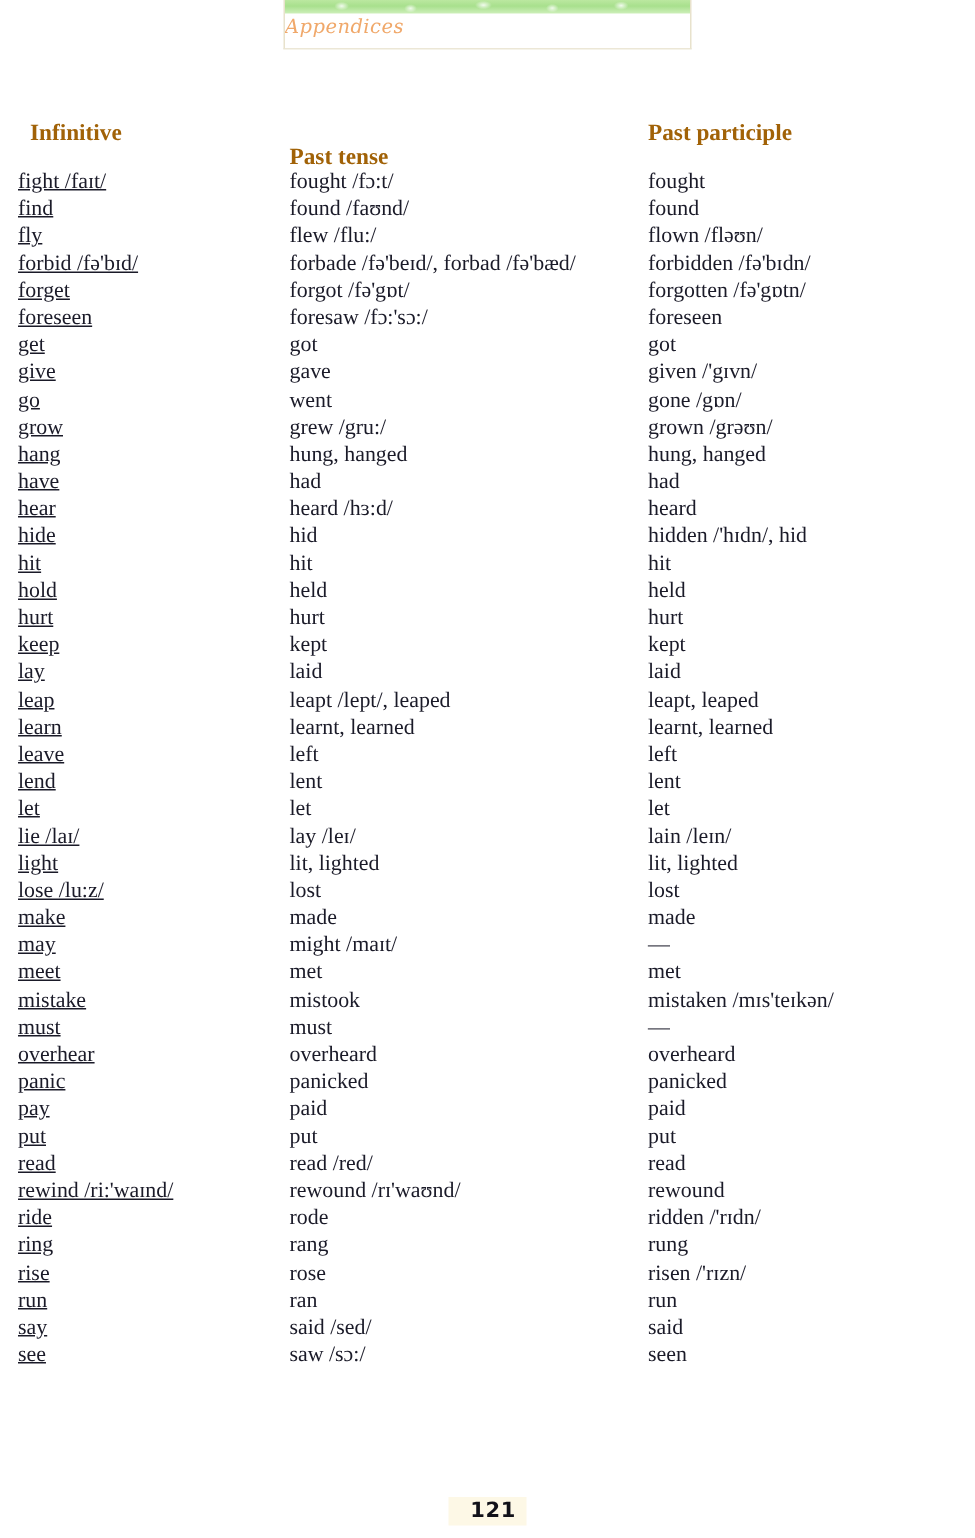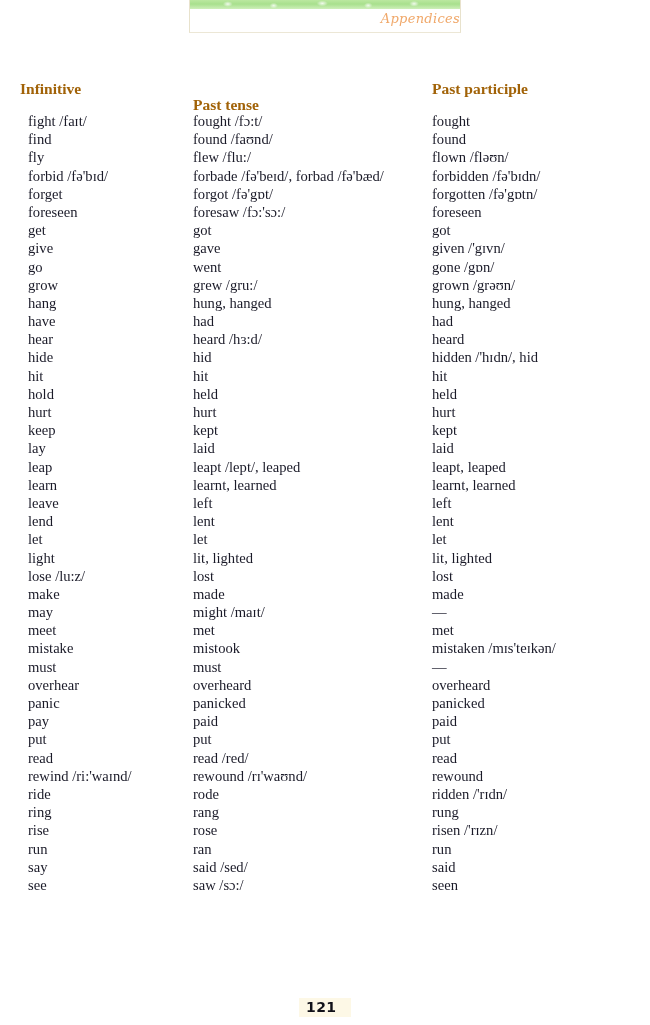--- a/index.html
+++ b/index.html
@@ -41,21 +41,21 @@
       radial-gradient(ellipse 6px 4px at 31% 62%, rgba(255,255,255,.80), rgba(255,255,255,0) 70%),
       radial-gradient(ellipse 8px 4px at 49% 38%, rgba(255,255,255,.85), rgba(255,255,255,0) 70%),
       radial-gradient(ellipse 6px 4px at 66% 60%, rgba(255,255,255,.80), rgba(255,255,255,0) 70%),
       radial-gradient(ellipse 7px 4px at 83% 42%, rgba(255,255,255,.85), rgba(255,255,255,0) 70%),
       linear-gradient(to bottom, #bbe8a0 0%, #a8e08d 45%, #cdefb9 100%);
   }
   .banner-title {
     position: absolute;
     left: 0; right: 0;
     top: 11px;
-    text-align: right;
+    text-align: left;
     font-family: "DejaVu Serif", "Liberation Serif", serif;
     font-style: italic;
     font-size: 13px;
     letter-spacing: .3px;
     color: #f0a86a;
   }
 
   
   .col-head {
     position: absolute;
@@ -81,37 +81,37 @@
     height: 18.2px;
   }
   .cell {
     position: absolute;
     top: 0;
     font-size: 14.6px;
     line-height: 18.2px;
     white-space: nowrap;
     color: #1a1a28;
   }
-  .cell.c1 { left: 28px;  }
+  .cell.c1 { left: 12px; text-decoration: underline;  }
   .cell.c2 { left: 193px; }
   .cell.c3 { left: 432px; font-family: Liberation Serif, serif; }
   .cell.dash {
     color: #2a2a38;
     letter-spacing: 0;
   }
 
   
   .folio {
     position: absolute;
     left: 50%;
     transform: translateX(-50%);
     top: 998px;
     min-width: 38px;
     padding: 1px 7px 2px 7px;
-    text-align: left;
+    text-align: right;
     background: #fdf8e6;
     font-family: "DejaVu Sans", "Liberation Sans", sans-serif;
     font-weight: bold;
     font-size: 14px;
     color: #111119;
     letter-spacing: .4px;
   }
 </style>
 </head>
 <body>
@@ -240,20 +240,25 @@
       <div class="cell c1">lend</div>
       <div class="cell c2">lent</div>
       <div class="cell c3">lent</div>
     </div>
     <div class="row">
       <div class="cell c1">let</div>
       <div class="cell c2">let</div>
       <div class="cell c3">let</div>
     </div>
     <div class="row">
+      <div class="cell c1">lie /laɪ/</div>
+      <div class="cell c2">lay /leɪ/</div>
+      <div class="cell c3">lain /leɪn/</div>
+    </div>
+    <div class="row">
       <div class="cell c1">light</div>
       <div class="cell c2">lit, lighted</div>
       <div class="cell c3">lit, lighted</div>
     </div>
     <div class="row">
       <div class="cell c1">lose /lu:z/</div>
       <div class="cell c2">lost</div>
       <div class="cell c3">lost</div>
     </div>
     <div class="row">

